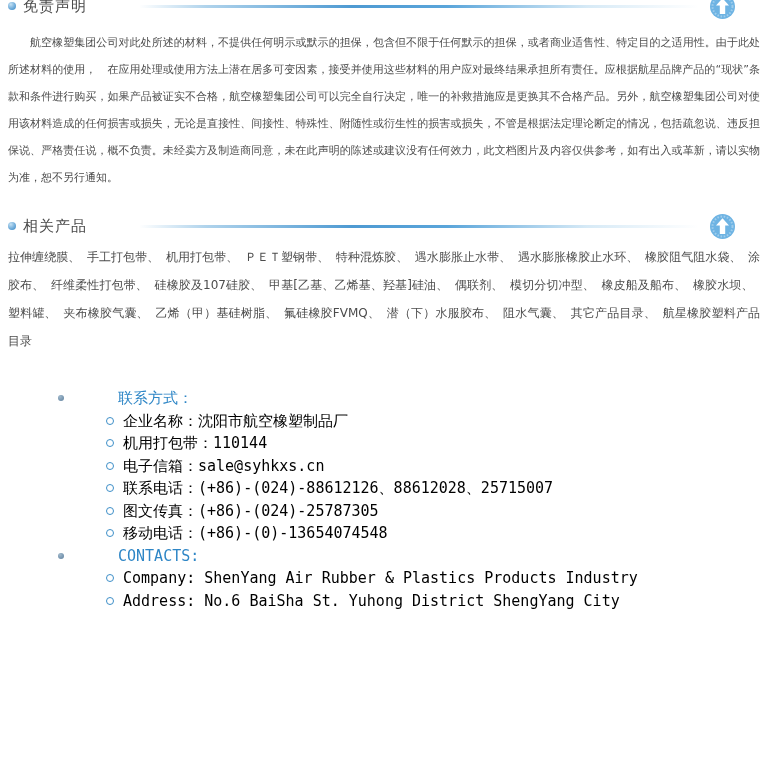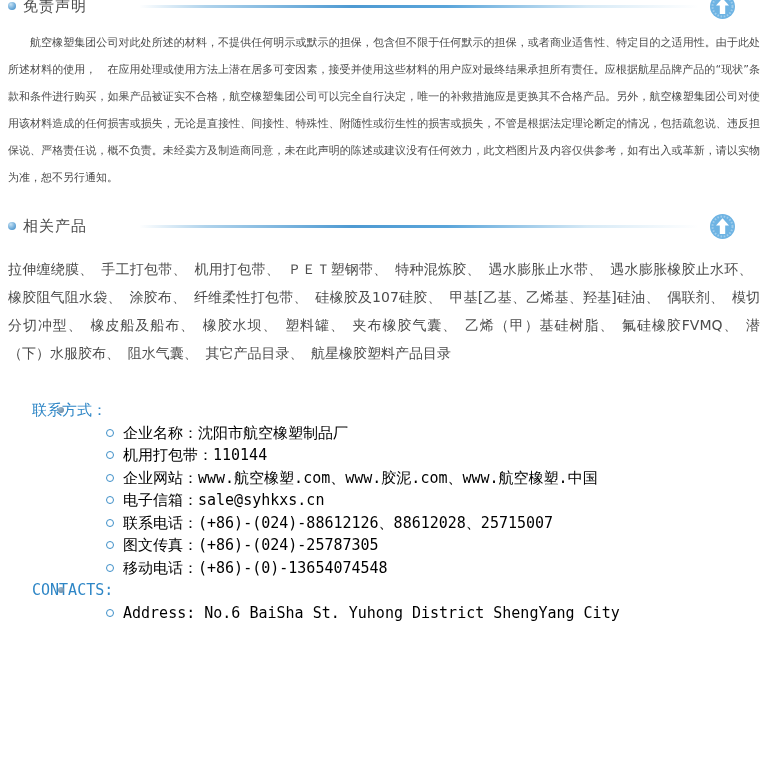--- a/index.html
+++ b/index.html
@@ -61,22 +61,22 @@
   .disclaimer-text {
     margin: 10px 10px 0 8px;
     font-size: 11px;
     line-height: 27px;
     color: #4c4c4c;
     text-align: justify;
     text-indent: 2em;
   }
   
   .products {
-    margin: 16px 10px 0 8px;
-    font-size: 14px;
+    margin: 4px 10px 0 8px;
+    font-size: 12px;
     line-height: 28px;
     color: #4c4c4c;
     text-align: justify;
   }
   .products a {
     color: #4c4c4c;
     text-decoration: none;
     cursor: pointer;
   }
   .products .sep {
@@ -92,21 +92,21 @@
   }
   .contacts ul {
     margin: 0;
     padding: 0;
     list-style: none;
   }
   .contacts li {
     position: relative;
   }
   .contacts li.lvl1 {
-    padding-left: 32px;
+    padding-left: 118px;
   }
   .contacts li.lvl1::before {
     content: "";
     position: absolute;
     left: 58px;
     top: 8px;
     width: 6px;
     height: 6px;
     border-radius: 50%;
     background: radial-gradient(circle at 35% 30%, #9fb8cc, #5d7f9c);
@@ -167,24 +167,24 @@
   </div>
 
   <p class="products" id="product-list"><a href="#">拉伸缠绕膜</a><span class="sep">、</span><a href="#">手工打包带</a><span class="sep">、</span><a href="#">机用打包带</a><span class="sep">、</span><a href="#">ＰＥＴ塑钢带</a><span class="sep">、</span><a href="#">特种混炼胶</a><span class="sep">、</span><a href="#">遇水膨胀止水带</a><span class="sep">、</span><a href="#">遇水膨胀橡胶止水环</a><span class="sep">、</span><a href="#">橡胶阻气阻水袋</a><span class="sep">、</span><a href="#">涂胶布</a><span class="sep">、</span><a href="#">纤维柔性打包带</a><span class="sep">、</span><a href="#">硅橡胶及107硅胶</a><span class="sep">、</span><a href="#">甲基[乙基、乙烯基、羟基]硅油</a><span class="sep">、</span><a href="#">偶联剂</a><span class="sep">、</span><a href="#">模切分切冲型</a><span class="sep">、</span><a href="#">橡皮船及船布</a><span class="sep">、</span><a href="#">橡胶水坝</a><span class="sep">、</span><a href="#">塑料罐</a><span class="sep">、</span><a href="#">夹布橡胶气囊</a><span class="sep">、</span><a href="#">乙烯（甲）基硅树脂</a><span class="sep">、</span><a href="#">氟硅橡胶FVMQ</a><span class="sep">、</span><a href="#">潜（下）水服胶布</a><span class="sep">、</span><a href="#">阻水气囊</a><span class="sep">、</span><a href="#">其它产品目录</a><span class="sep">、</span><a href="#">航星橡胶塑料产品目录</a></p>
 
   <div class="contacts">
     <ul>
       <li class="lvl1">联系方式：</li>
 
       <li class="lvl2"><span class="lbl">企业名称：</span><span class="val">沈阳市航空橡塑制品厂</span></li>
         <li class="lvl2"><span class="lbl">机用打包带：</span><span class="val">110144</span></li>
-        <li class="lvl2"><span class="lbl">企业网站：</span><span class="val">www.航空橡塑.com、www.胶泥.com、www.航空橡塑.中国</span></li>
         <li class="lvl2"><span class="lbl">电子信箱：</span><span class="val">sale@syhkxs.cn</span></li>
         <li class="lvl2"><span class="lbl">联系电话：</span><span class="val">(+86)-(024)-88612126、88612028、25715007</span></li>
         <li class="lvl2"><span class="lbl">图文传真：</span><span class="val">(+86)-(024)-25787305</span></li>
         <li class="lvl2"><span class="lbl">移动电话：</span><span class="val">(+86)-(0)-13654074548</span></li>
         <li class="lvl1" id="contacts-en-title">CONTACTS:</li>
 
+    <li class="lvl2"><span class="lbl">Company: </span><span class="val">ShenYang Air Rubber &amp; Plastics Products Industry</span></li>
         <li class="lvl2"><span class="lbl">Address: </span><span class="val">No.6 BaiSha St. Yuhong District ShengYang City</span></li>
       </ul>
   </div>
 
 </div>
 
 </body></html>

